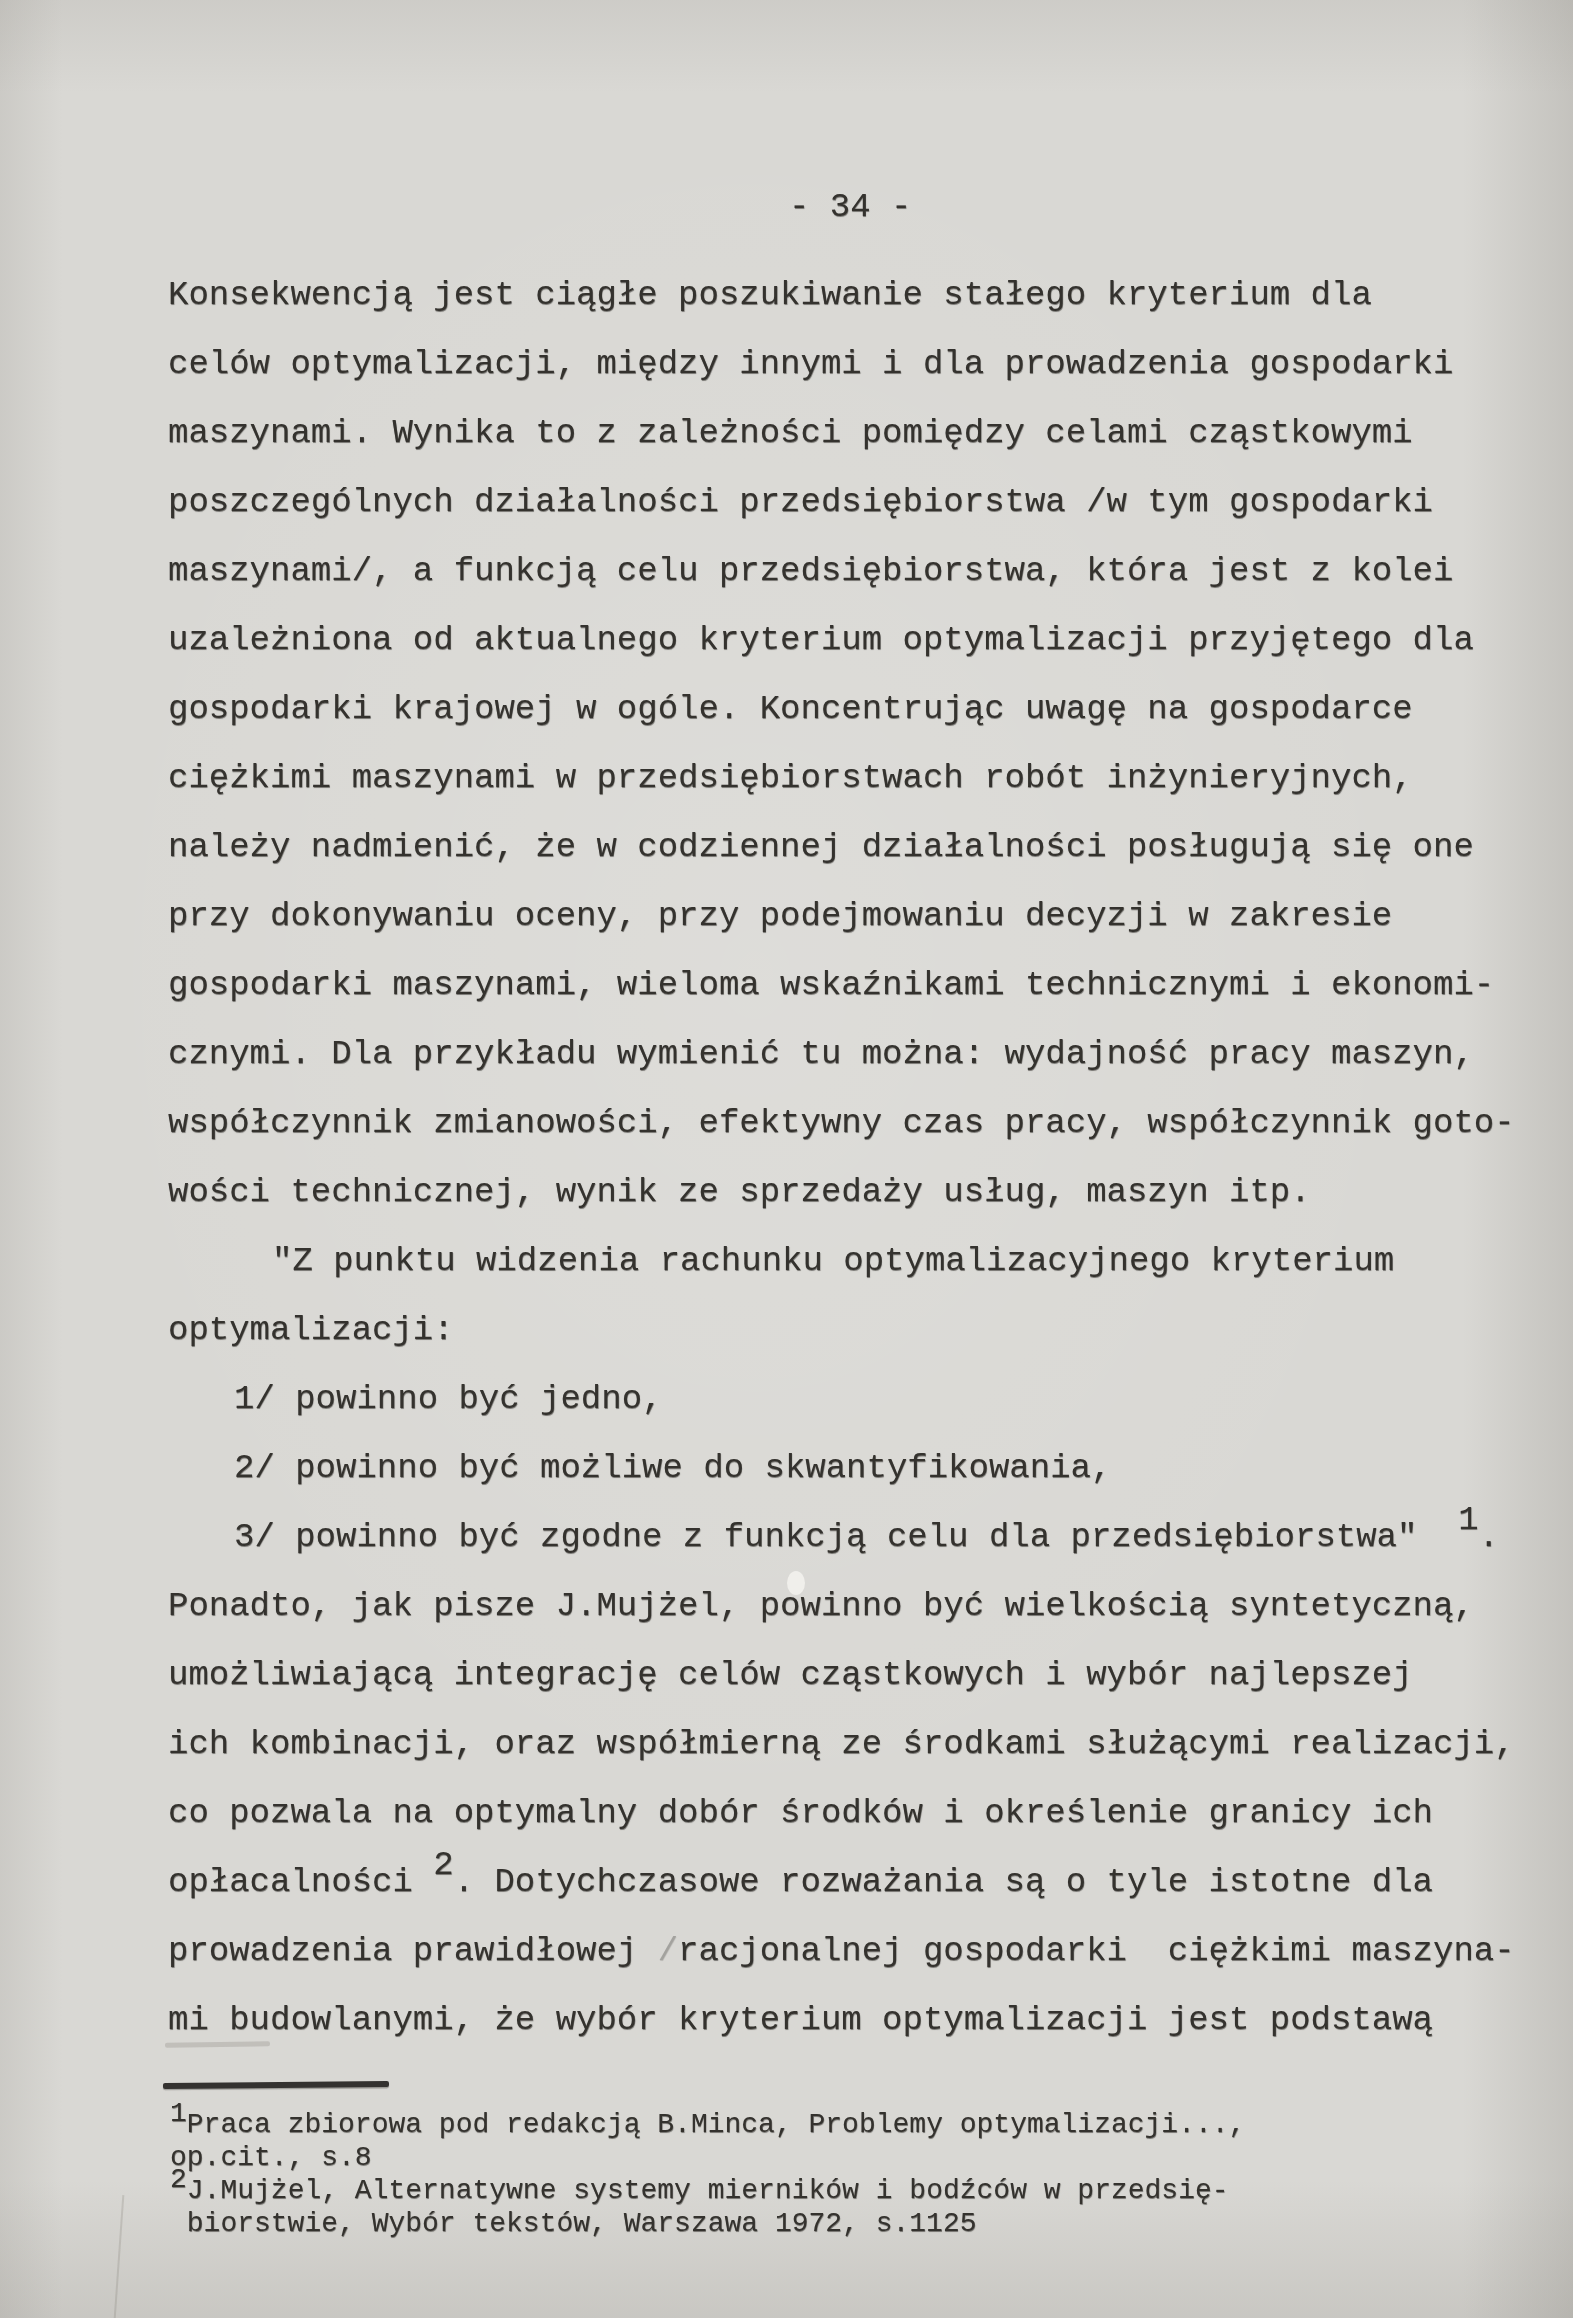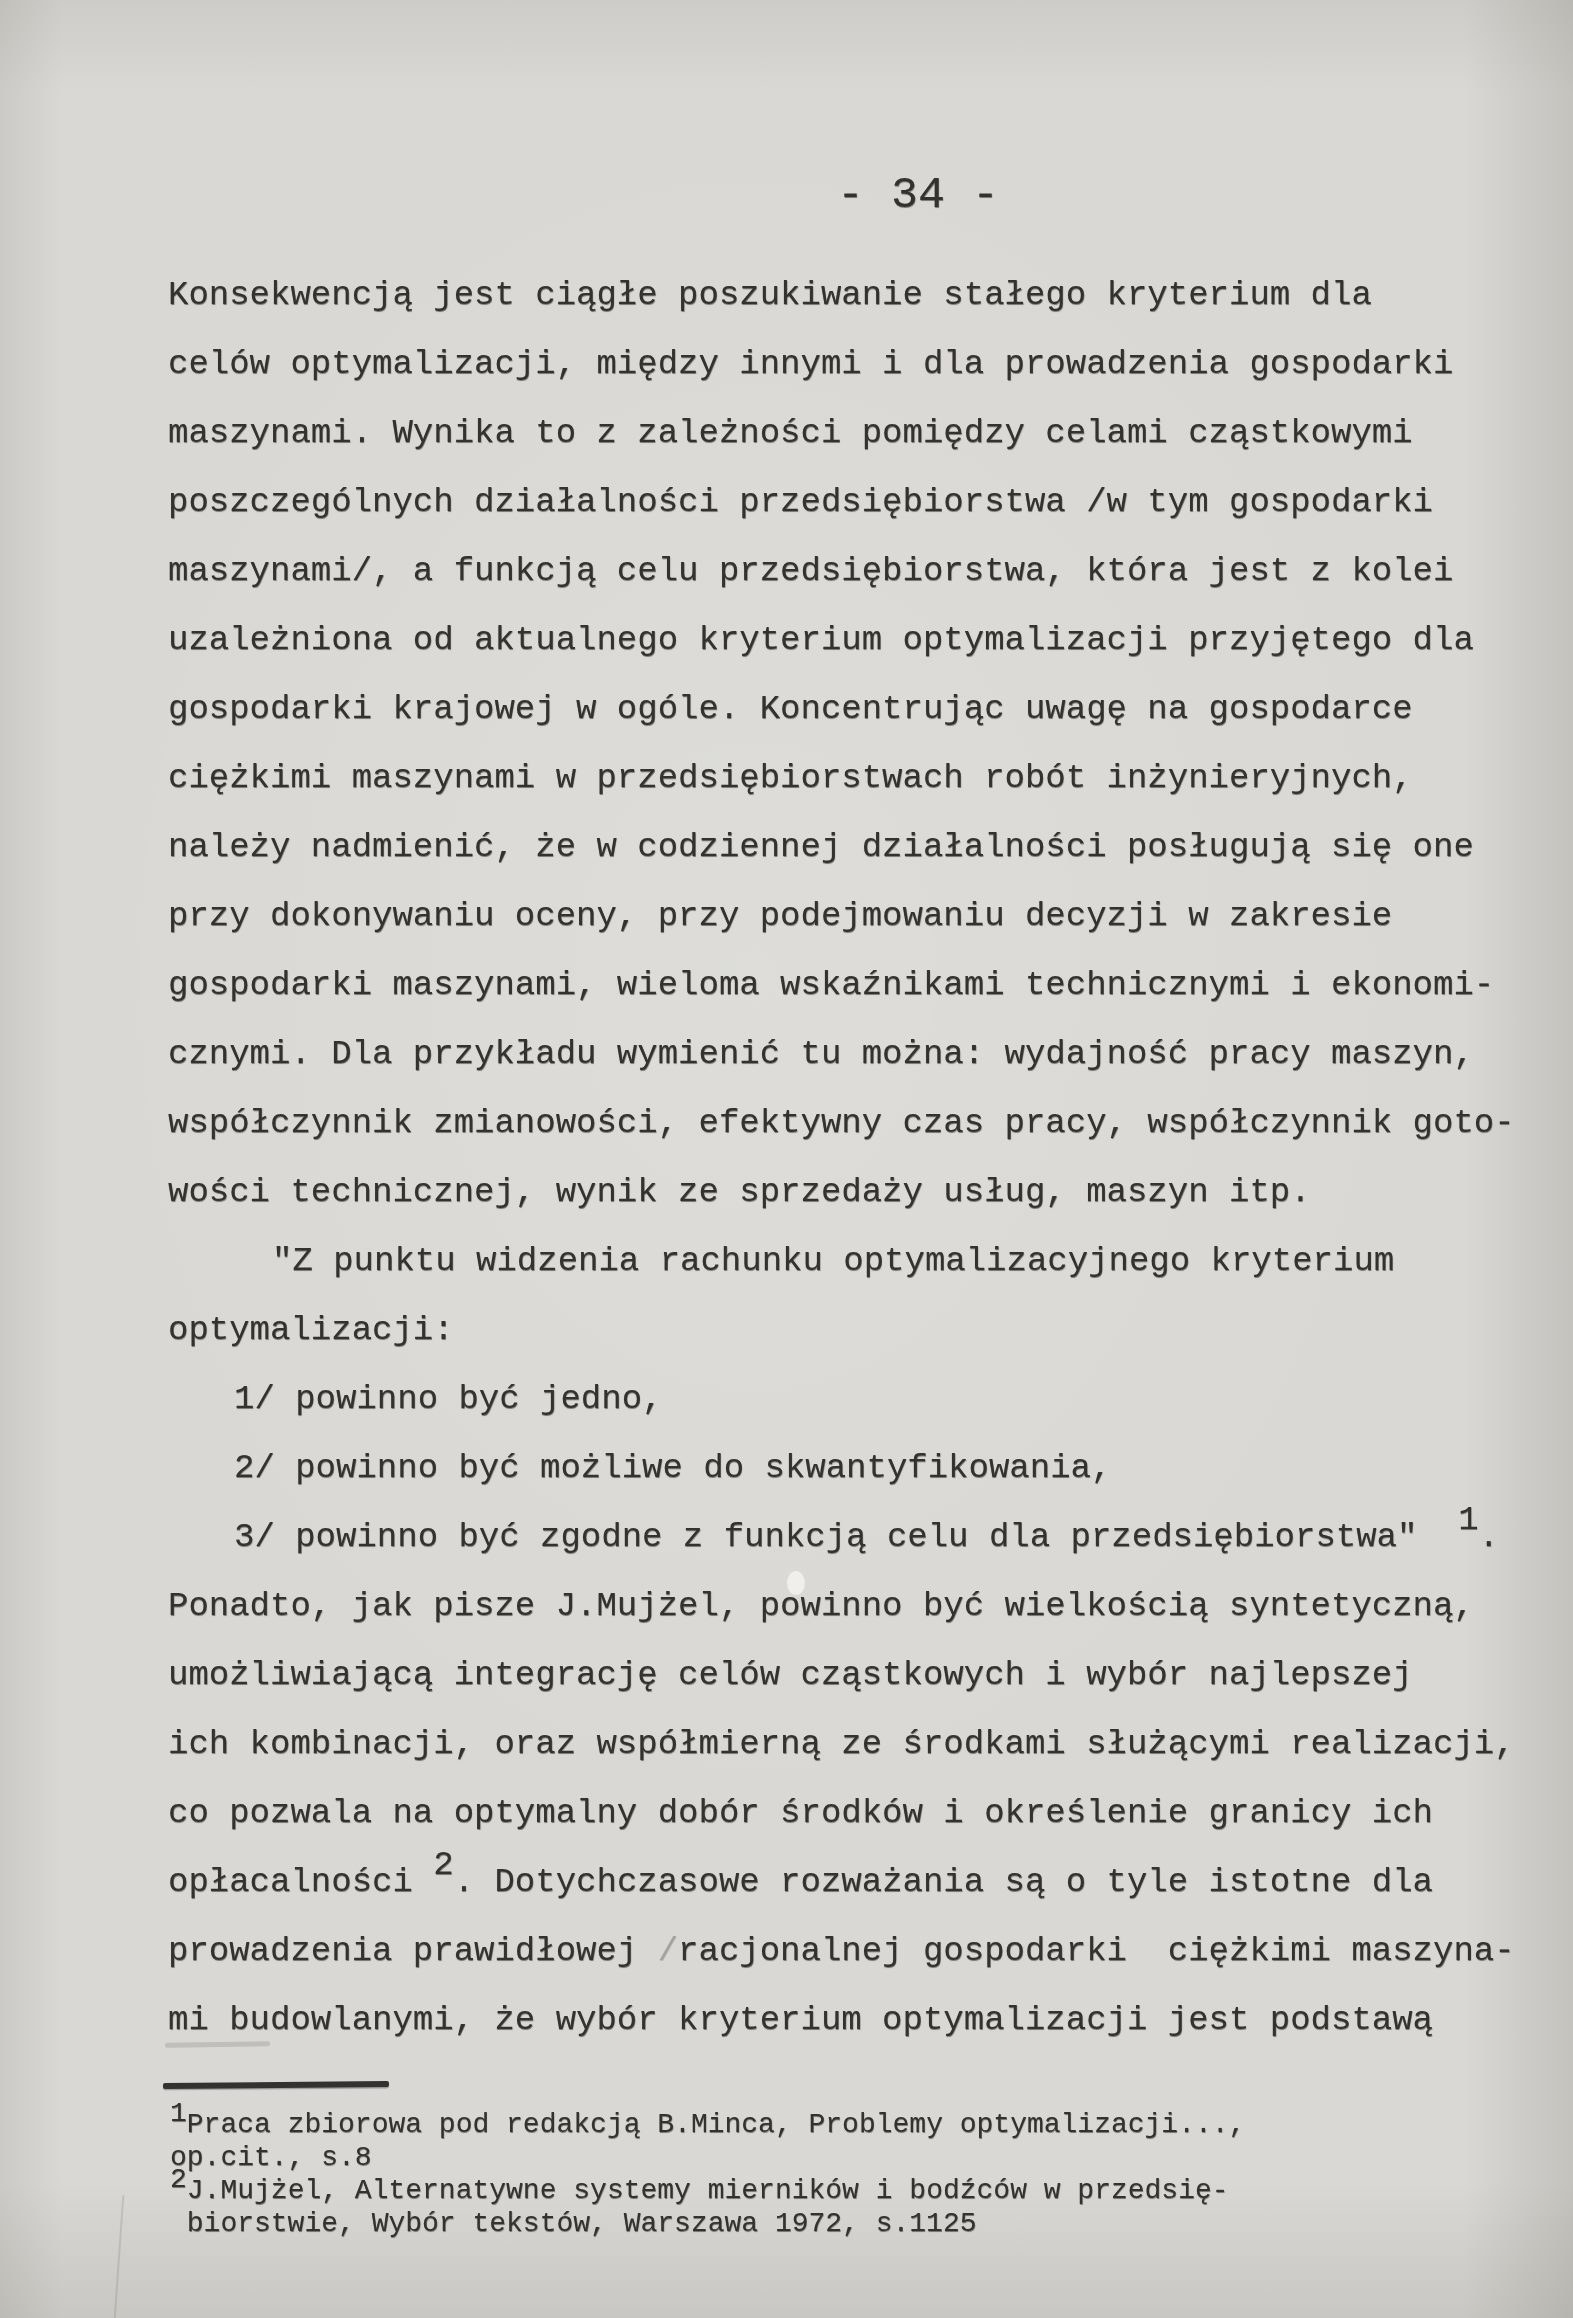--- a/index.html
+++ b/index.html
@@ -23,24 +23,23 @@
       linear-gradient(to right, rgba(105,100,92,0.12), rgba(0,0,0,0) 4%, rgba(0,0,0,0) 93%, rgba(100,96,88,0.18)),
       linear-gradient(to bottom, rgba(105,100,92,0.10), rgba(0,0,0,0) 4%, rgba(0,0,0,0) 94%, rgba(100,96,88,0.14));
   }
   .typed {
     white-space: pre;
     text-shadow: 0.4px 0.6px 0.7px rgba(42,40,36,0.55);
   }
   .page-number {
     position: absolute;
     left: 789px;
-    top: 161px;
-    font-size: 45px;
+    top: 173px;
+    font-size: 34px;
     line-height: 69px;
-    margin-left: 48px;
   }
   .body-text {
     position: absolute;
     left: 168px;
     top: 261px;
     width: 1388px;
     font-size: 34px;
     line-height: 69px;
   }
   .body-text .line { height: 69px; }

